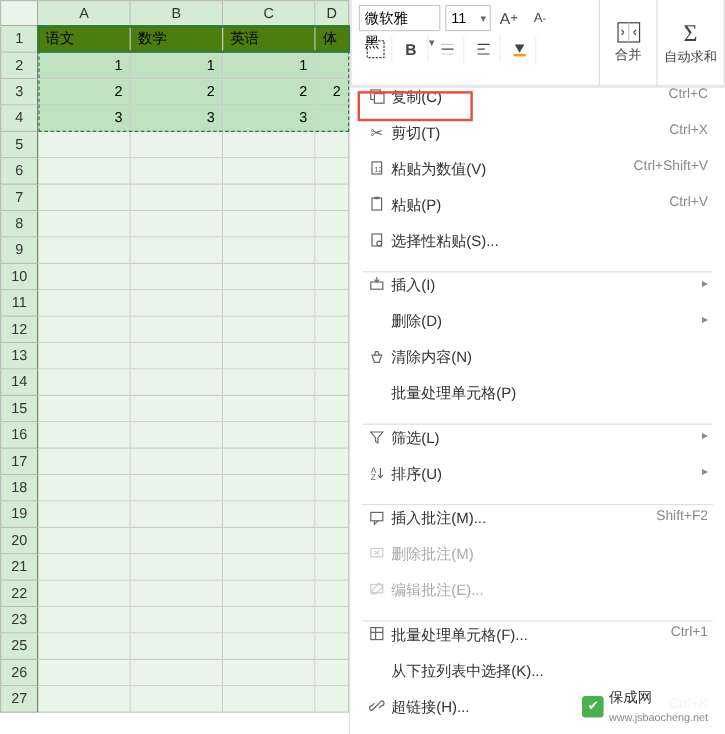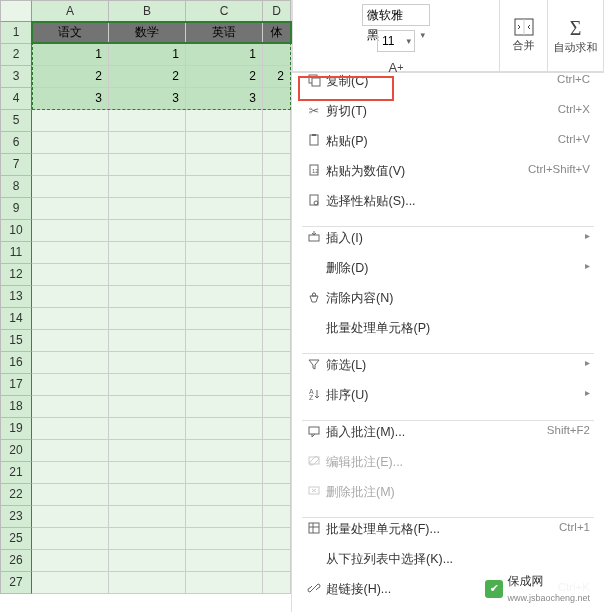--- a/index.html
+++ b/index.html
@@ -1,41 +1,41 @@
 <!DOCTYPE html>
 <html><head>
 <meta charset="utf-8">
 <style>
 * { box-sizing: border-box; margin: 0; padding: 0; font-family: "Microsoft YaHei", sans-serif; }
 body { width: 604px; height: 612px; background: #fff; overflow: hidden; position: relative; }
 
 .toolbar { position: absolute; top: 0; right: 0; left: 292px; height: 72px; border-left: 1px solid #ddd; border-bottom: 1px solid #ddd; background: #fff; display: flex; }
 .toolbar-left { flex: 1; padding: 4px 6px; }
-.tb-row1 { display: flex; align-items: center; gap: 4px; flex-direction: column; }
+.tb-row1 { display: flex; align-items: center; gap: 4px; }
 .font-name { border: 1px solid #ccc; height: 22px; font-size: 12px; padding: 0 20px 0 4px; width: 68px; line-height: 20px; position: relative; }
 .font-name::after { content: "▾"; position: absolute; right: 4px; font-size: 9px; color: #666; }
 .font-size { border: 1px solid #ccc; height: 22px; width: 38px; font-size: 12px; padding: 0 12px 0 4px; line-height: 20px; position: relative; }
 .font-size::after { content: "▾"; position: absolute; right: 3px; font-size: 9px; color: #666; }
 .tb-btn { width: 22px; height: 22px; display: inline-flex; align-items: center; justify-content: center; font-size: 13px; color: #444; cursor: pointer; }
 .tb-btn.small { font-size: 11px; }
 .tb-row2 { display: flex; align-items: center; gap: 2px; margin-top: 4px; }
 .tb-row2 .tb-btn { width: 28px; border-right: 1px solid #eee; }
 .toolbar-right { display: flex; border-left: 1px solid #ddd; }
 .tb-group { width: 48px; display: flex; flex-direction: column; align-items: center; justify-content: center; font-size: 11px; color: #444; border-right: 1px solid #ddd; }
 .tb-group svg { margin-bottom: 2px; }
 
 .sheet { position: absolute; top: 0; left: 0; width: 292px; height: 612px; border-right: 1px solid #ddd; }
 .col-headers { display: flex; height: 22px; }
 .corner { width: 32px; border: 1px solid #bbb; background: #e8f5e8; border-right: 1px solid #999; border-bottom: 1px solid #999; }
 .ch { flex: 1; border: 1px solid #bbb; border-left: none; background: #d4ebd4; text-align: center; font-size: 12px; line-height: 20px; color: #333; border-bottom: 1px solid #666; }
 .rows { }
 .row { display: flex; height: 22px; }
 .rh { width: 32px; border: 1px solid #bbb; border-top: none; background: #d4ebd4; text-align: center; font-size: 12px; line-height: 20px; color: #333; border-right: 1px solid #666; }
 .cell { flex: 1; border-right: 1px solid #ccc; border-bottom: 1px solid #ccc; font-size: 12px; line-height: 20px; padding: 0 6px; position: relative; }
-.hdr-row .cell { background: #737373; text-align: center; border-bottom: 1px solid #999; }
+.hdr-row .cell { background: #4d7c0f; text-align: left; border-bottom: 1px solid #999; }
 .data-row .cell { background: #c0e2c0; text-align: right; }
 .empty-row .cell { background: #e8f5e8; }
 .sel-border { position: absolute; border: 2px solid #2e7d32; pointer-events: none; }
 .marching { position: absolute; border: 1.5px dashed #2e7d32; pointer-events: none; }
 
 .ctx-menu { position: absolute; left: 292px; top: 72px; right: 0; bottom: 0; background: #fff; border-top: 1px solid #ddd; }
 .ctx-item { display: flex; align-items: flex-start; height: 30px; padding: 0 14px 0 10px; font-size: 12.5px; color: #333; cursor: pointer; }
 .ctx-item.disabled { color: #aaa; }
 .ctx-icon { width: 24px; display: flex; align-items: center; justify-content: center; color: #666; flex-shrink: 0; }
 .ctx-item.disabled .ctx-icon { color: #ccc; }
@@ -316,35 +316,35 @@
   <div class="highlight-box" style="left:6px;top:3px;width:96px;height:25px"></div>
   <div class="ctx-item">
     <span class="ctx-icon">✂</span>
     <span class="ctx-label">剪切(T)</span>
     <span class="ctx-shortcut">Ctrl+X</span>
   </div>
   <div class="ctx-item">
     <span class="ctx-icon">
         <svg width="14" height="14" viewBox="0 0 14 14">
           <rect x="3" y="2" width="8" height="10" fill="none" stroke="#666"></rect>
+          <text x="5" y="10" font-size="6" fill="#666">12</text>
+        </svg>
+      </span>
+    <span class="ctx-label">粘贴为数值(V)</span>
+    <span class="ctx-shortcut">Ctrl+Shift+V</span>
+  </div>
+  <div class="ctx-item">
+    <span class="ctx-icon">
+        <svg width="14" height="14" viewBox="0 0 14 14">
+          <rect x="3" y="2" width="8" height="10" fill="none" stroke="#666"></rect>
           <rect x="5" y="1" width="4" height="2" fill="#666"></rect>
         </svg>
       </span>
     <span class="ctx-label">粘贴(P)</span>
     <span class="ctx-shortcut">Ctrl+V</span>
-  </div>
-  <div class="ctx-item">
-    <span class="ctx-icon">
-        <svg width="14" height="14" viewBox="0 0 14 14">
-          <rect x="3" y="2" width="8" height="10" fill="none" stroke="#666"></rect>
-          <text x="5" y="10" font-size="6" fill="#666">12</text>
-        </svg>
-      </span>
-    <span class="ctx-label">粘贴为数值(V)</span>
-    <span class="ctx-shortcut">Ctrl+Shift+V</span>
   </div>
   <div class="ctx-item">
     <span class="ctx-icon">
         <svg width="14" height="14" viewBox="0 0 14 14">
           <rect x="3" y="2" width="8" height="10" fill="none" stroke="#666"></rect>
           <circle cx="9" cy="10" r="2" fill="none" stroke="#666"></circle>
         </svg>
       </span>
     <span class="ctx-label">选择性粘贴(S)...</span>
   </div>
@@ -407,34 +407,34 @@
           <path d="M5 10 L5 13 L8 10" fill="none" stroke="#666"></path>
         </svg>
       </span>
     <span class="ctx-label">插入批注(M)...</span>
     <span class="ctx-shortcut">Shift+F2</span>
   </div>
   <div class="ctx-item disabled">
     <span class="ctx-icon">
         <svg width="14" height="14" viewBox="0 0 14 14">
           <rect x="2" y="3" width="10" height="7" fill="none" stroke="#ccc"></rect>
-          <path d="M9 2 L12 5 L6 11 L3 11 L3 8 Z" fill="none" stroke="#ccc"></path>
-        </svg>
-      </span>
-    <span class="ctx-label">编辑批注(E)...</span>
-  </div>
-  <div class="ctx-item disabled">
-    <span class="ctx-icon">
-        <svg width="14" height="14" viewBox="0 0 14 14">
-          <rect x="2" y="3" width="10" height="7" fill="none" stroke="#ccc"></rect>
           <line x1="5" y1="5" x2="9" y2="8" stroke="#ccc"></line>
           <line x1="9" y1="5" x2="5" y2="8" stroke="#ccc"></line>
         </svg>
       </span>
     <span class="ctx-label">删除批注(M)</span>
+  </div>
+  <div class="ctx-item disabled">
+    <span class="ctx-icon">
+        <svg width="14" height="14" viewBox="0 0 14 14">
+          <rect x="2" y="3" width="10" height="7" fill="none" stroke="#ccc"></rect>
+          <path d="M9 2 L12 5 L6 11 L3 11 L3 8 Z" fill="none" stroke="#ccc"></path>
+        </svg>
+      </span>
+    <span class="ctx-label">编辑批注(E)...</span>
   </div>
   <div class="ctx-sep"></div>
   <div class="ctx-item">
     <span class="ctx-icon">
         <svg width="14" height="14" viewBox="0 0 14 14">
           <rect x="2" y="2" width="10" height="10" fill="none" stroke="#666"></rect>
           <line x1="2" y1="6" x2="12" y2="6" stroke="#666"></line>
           <line x1="6" y1="2" x2="6" y2="12" stroke="#666"></line>
         </svg>
       </span>

